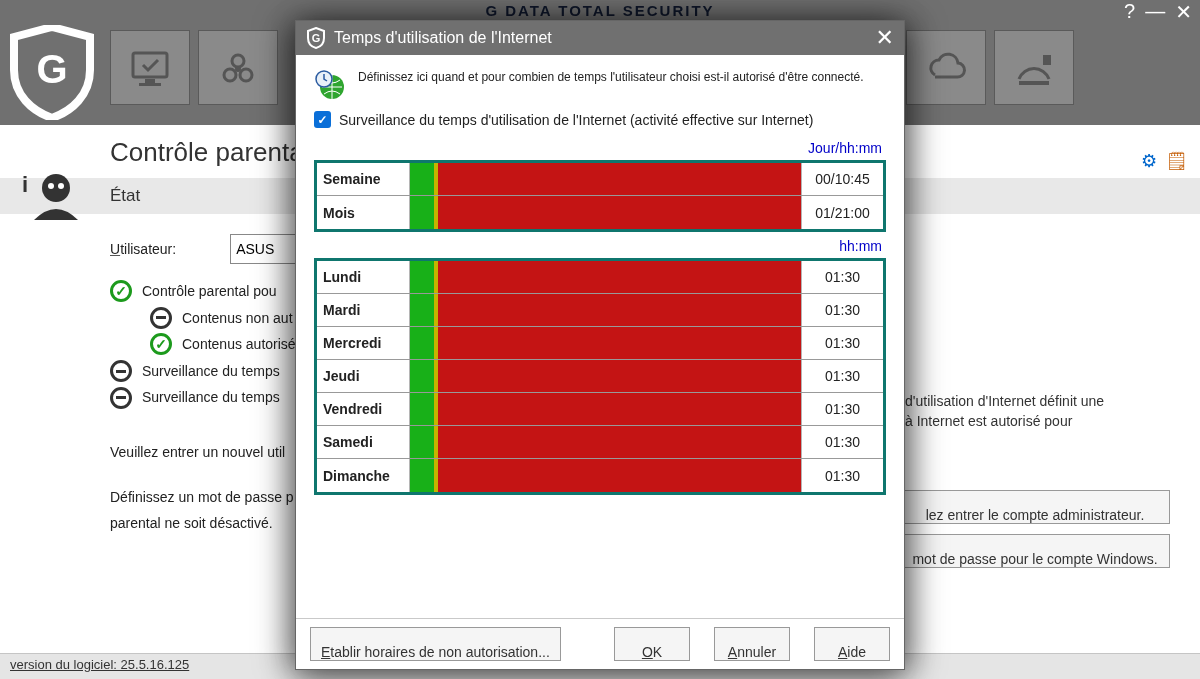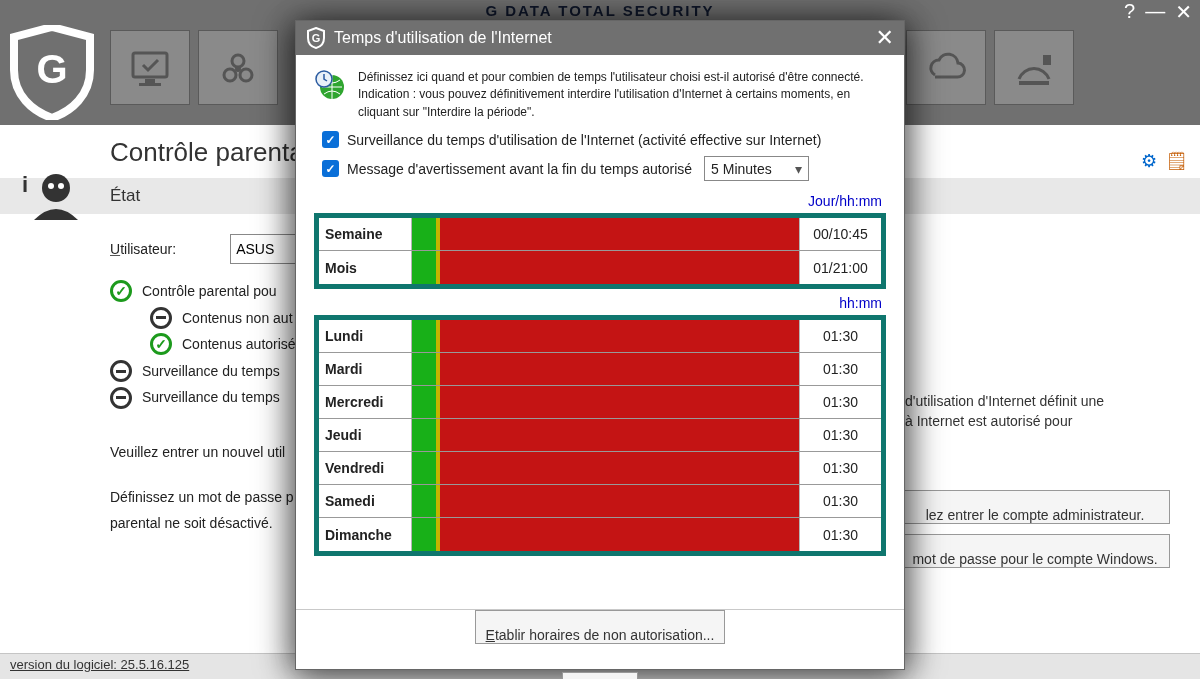--- a/index.html
+++ b/index.html
@@ -76,54 +76,54 @@
   }
   .dlg-title {
     height:34px; background:#707070; color:#fff; display:flex; align-items:center;
     padding:0 10px; font-size:16px;
   }
   .dlg-title .spacer { flex:1; }
   .dlg-close { font-size:22px; cursor:pointer; font-weight:300; }
   .dlg-intro { display:flex; gap:12px; padding:14px 18px 10px 18px; font-size:12px; line-height:1.45; }
   .dlg-intro-text { flex:1; }
 
-  .checks { padding:0 18px 6px 26px; display:flex; flex-direction:column; gap:8px; font-size:14px; }
+  .checks { padding:0 18px 6px 18px; display:flex; flex-direction:column; gap:8px; font-size:14px; }
   .chk-row { display:flex; align-items:center; gap:8px; }
   .chk {
     width:17px; height:17px; background:#0a6fd8; border-radius:3px;
     display:inline-flex; align-items:center; justify-content:center; flex:none;
   }
   .chk::after { content:"✓"; color:#fff; font-size:12px; font-weight:bold; }
   .combo {
     width:105px; height:25px; border:1px solid #888; padding:0 20px 0 6px;
     display:inline-flex; align-items:center; font-size:14px; position:relative; margin-left:4px;
   }
   .combo::after { content:"▾"; position:absolute; right:6px; color:#555; }
 
   .time-area { padding:0 18px; }
   .unit-label { text-align:right; color:#0000c8; font-size:14px; margin:6px 4px 4px 0; }
-  .table { border:5px solid #0f766e; background:#fff; }
+  .table { border:3px solid #0f766e; background:#fff; }
   .t-row { display:flex; height:33px; border-bottom:1px solid #999; }
   .t-row:last-child { border-bottom:none; }
   .t-lbl {
     width:93px; padding:5px 6px; font-weight:bold; font-size:14px;
     border-right:1px solid #b5b5b5; display:flex; align-items:center;
   }
   .t-bar { flex:1; position:relative; display:flex; align-items:stretch; }
   .bar-green { width:24px; background:#18b018; }
   .bar-yellow { width:4px; background:#c5b400; }
   .bar-red { flex:1; background:#c41414; }
   .t-val {
     width:82px; border-left:1px solid #b5b5b5; display:flex; align-items:center;
     justify-content:center; font-size:14px;
   }
 
   .dlg-footer {
-    margin-top:auto; border-top:1px solid #c9c9c9; height:60px;
-    display:flex; align-items:center; padding:0 14px; gap:14px;flex-direction:column;
+    margin-top:auto; border-top:1px solid #c9c9c9; height:51px;
+    display:flex; align-items:center; padding:0 14px; gap:24px;
   }
   .dlg-footer .flat-btn { height:30px; min-width:76px; }
   .dlg-footer .wide { min-width:240px; text-align:left; padding-left:10px; }
   .dlg-footer .gap { flex:1; }
   .accel { text-decoration:underline; }
 
   .globe-icon { width:32px; height:32px; flex:none; }
 </style>
 </head>
 <body>
@@ -251,35 +251,27 @@
 
   <div class="dlg-intro">
     <svg class="globe-icon" viewBox="0 0 32 32">
       <circle cx="18" cy="18" r="12" fill="#2fa52f"></circle>
       <path d="M8 18 h20 M18 6 v24 M10 11 q8 6 16 0 M10 25 q8 -6 16 0" stroke="#fff" stroke-width="1" fill="none"></path>
       <circle cx="10" cy="10" r="8" fill="#e8f0f8" stroke="#2a5aa0" stroke-width="1.5"></circle>
       <path d="M10 5 v5 l3 2" stroke="#2a5aa0" stroke-width="1.5" fill="none"></path>
     </svg>
     <div class="dlg-intro-text">
       <div>Définissez ici quand et pour combien de temps l'utilisateur choisi est-il autorisé d'être connecté.</div>
-      <div>Indication : vous pouvez définitivement interdire l'utilisation d'Internet à certains moments, en cliquant sur "Interdire la période".</div>
     </div>
   </div>
 
   <div class="checks">
     <div class="chk-row">
       <span class="chk"></span>
       <span>Surveillance du temps d'utilisation de l'Internet (activité effective sur Internet)</span>
-    </div>
-    <div class="chk-row">
-      <span class="chk"></span>
-      <span>Message d'avertissement avant la fin du temps autorisé</span>
-      <span class="combo">
-          <span>5 Minutes</span>
-        </span>
     </div>
   </div>
 
   <div class="time-area">
     <div class="unit-label">Jour/hh:mm</div>
     <div class="table" id="summary-table">
         <div class="t-row">
           <div class="t-lbl">Semaine</div>
           <div class="t-bar">
             <div class="bar-green"></div>

